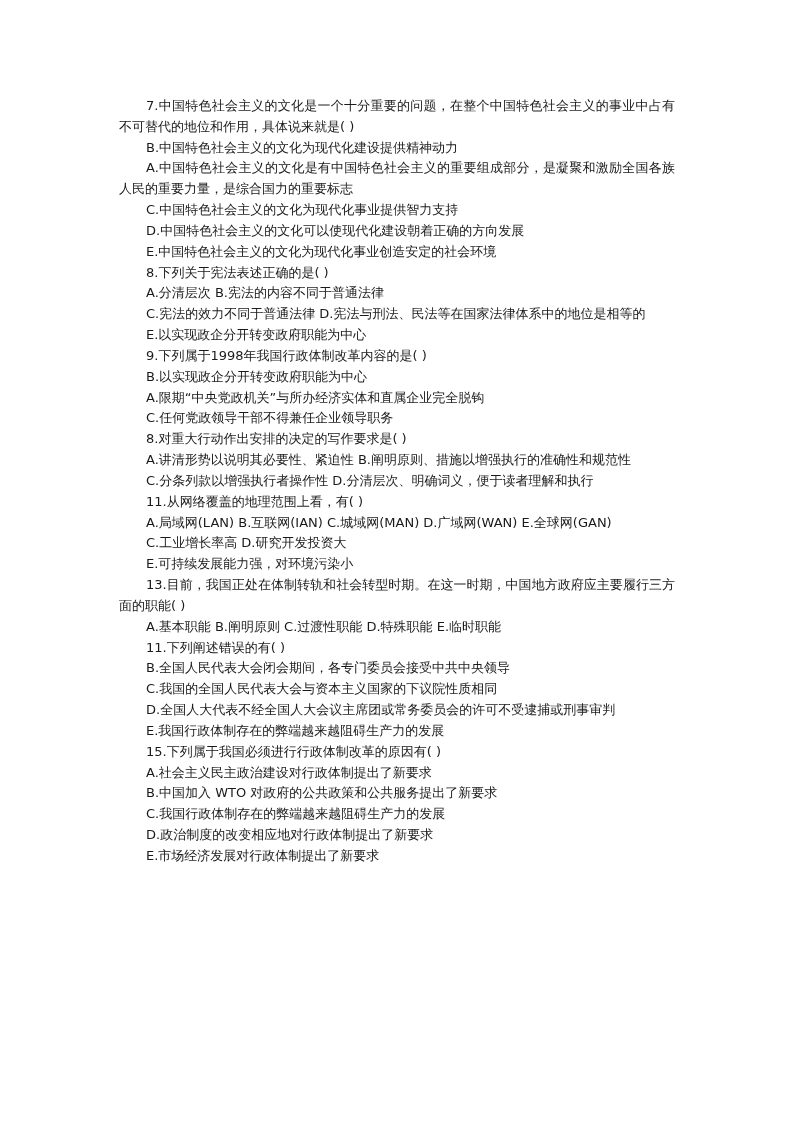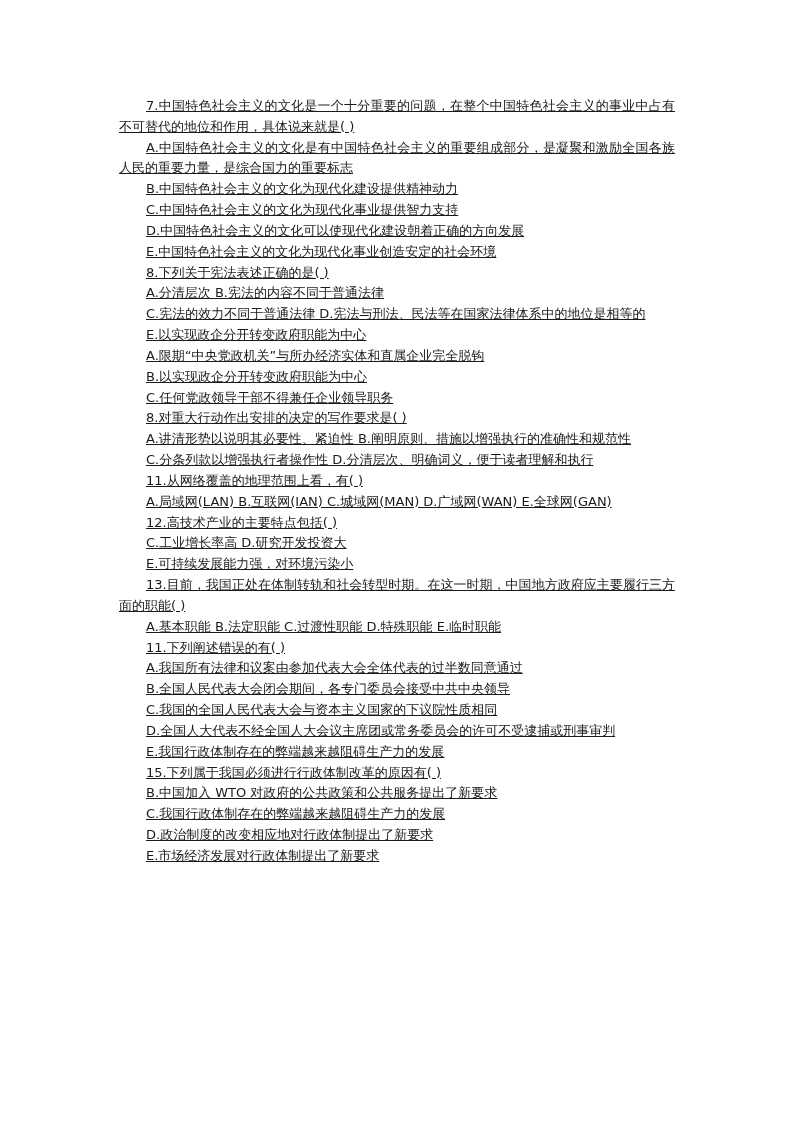--- a/index.html
+++ b/index.html
@@ -8,53 +8,53 @@
     position: absolute;
     left: 119px;
     top: 96px;
     width: 556px;
     font-family: "DejaVu Sans", sans-serif;
     font-size: 13px;
     line-height: 20.83px;
     color: #1a1a1a;
     text-align: justify;
   }
-  .p { margin: 0; text-indent: 27px; word-break: break-all; text-decoration: underline; }
+  .p { margin: 0; text-indent: 27px; word-break: break-all; }
 </style>
 </head>
 <body>
 
 <div class="page">
   <p class="p">7.中国特色社会主义的文化是一个十分重要的问题，在整个中国特色社会主义的事业中占有不可替代的地位和作用，具体说来就是( )</p>
+  <p class="p">B.中国特色社会主义的文化为现代化建设提供精神动力</p>
   <p class="p">A.中国特色社会主义的文化是有中国特色社会主义的重要组成部分，是凝聚和激励全国各族人民的重要力量，是综合国力的重要标志</p>
-  <p class="p">B.中国特色社会主义的文化为现代化建设提供精神动力</p>
   <p class="p">C.中国特色社会主义的文化为现代化事业提供智力支持</p>
   <p class="p">D.中国特色社会主义的文化可以使现代化建设朝着正确的方向发展</p>
   <p class="p">E.中国特色社会主义的文化为现代化事业创造安定的社会环境</p>
   <p class="p">8.下列关于宪法表述正确的是( )</p>
   <p class="p">A.分清层次 B.宪法的内容不同于普通法律</p>
   <p class="p">C.宪法的效力不同于普通法律 D.宪法与刑法、民法等在国家法律体系中的地位是相等的</p>
   <p class="p">E.以实现政企分开转变政府职能为中心</p>
+  <p class="p">9.下列属于1998年我国行政体制改革内容的是( )</p>
+  <p class="p">B.以实现政企分开转变政府职能为中心</p>
   <p class="p">A.限期“中央党政机关”与所办经济实体和直属企业完全脱钩</p>
-  <p class="p">B.以实现政企分开转变政府职能为中心</p>
   <p class="p">C.任何党政领导干部不得兼任企业领导职务</p>
   <p class="p">8.对重大行动作出安排的决定的写作要求是( )</p>
   <p class="p">A.讲清形势以说明其必要性、紧迫性 B.阐明原则、措施以增强执行的准确性和规范性</p>
   <p class="p">C.分条列款以增强执行者操作性 D.分清层次、明确词义，便于读者理解和执行</p>
   <p class="p">11.从网络覆盖的地理范围上看，有( )</p>
   <p class="p">A.局域网(LAN) B.互联网(IAN) C.城域网(MAN) D.广域网(WAN) E.全球网(GAN)</p>
-  <p class="p">12.高技术产业的主要特点包括( )</p>
   <p class="p">C.工业增长率高 D.研究开发投资大</p>
   <p class="p">E.可持续发展能力强，对环境污染小</p>
   <p class="p">13.目前，我国正处在体制转轨和社会转型时期。在这一时期，中国地方政府应主要履行三方面的职能( )</p>
-  <p class="p">A.基本职能 B.法定职能 C.过渡性职能 D.特殊职能 E.临时职能</p>
+  <p class="p">A.基本职能 B.阐明原则 C.过渡性职能 D.特殊职能 E.临时职能</p>
   <p class="p">11.下列阐述错误的有( )</p>
-  <p class="p">A.我国所有法律和议案由参加代表大会全体代表的过半数同意通过</p>
   <p class="p">B.全国人民代表大会闭会期间，各专门委员会接受中共中央领导</p>
   <p class="p">C.我国的全国人民代表大会与资本主义国家的下议院性质相同</p>
   <p class="p">D.全国人大代表不经全国人大会议主席团或常务委员会的许可不受逮捕或刑事审判</p>
   <p class="p">E.我国行政体制存在的弊端越来越阻碍生产力的发展</p>
   <p class="p">15.下列属于我国必须进行行政体制改革的原因有( )</p>
+  <p class="p">A.社会主义民主政治建设对行政体制提出了新要求</p>
   <p class="p">B.中国加入 WTO 对政府的公共政策和公共服务提出了新要求</p>
   <p class="p">C.我国行政体制存在的弊端越来越阻碍生产力的发展</p>
   <p class="p">D.政治制度的改变相应地对行政体制提出了新要求</p>
   <p class="p">E.市场经济发展对行政体制提出了新要求</p>
 </div>
 
 </body></html>

